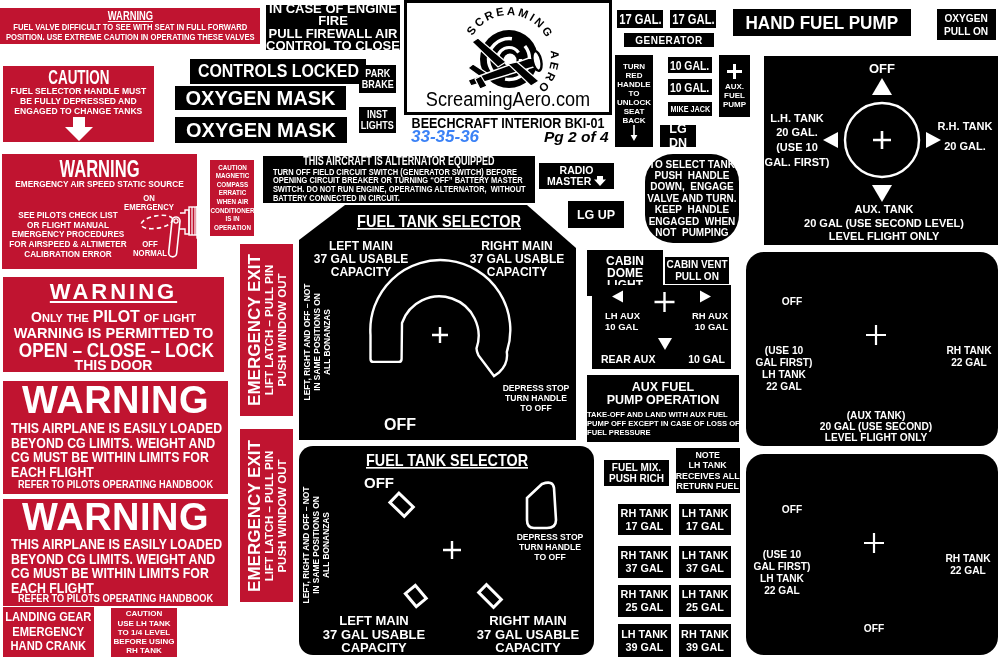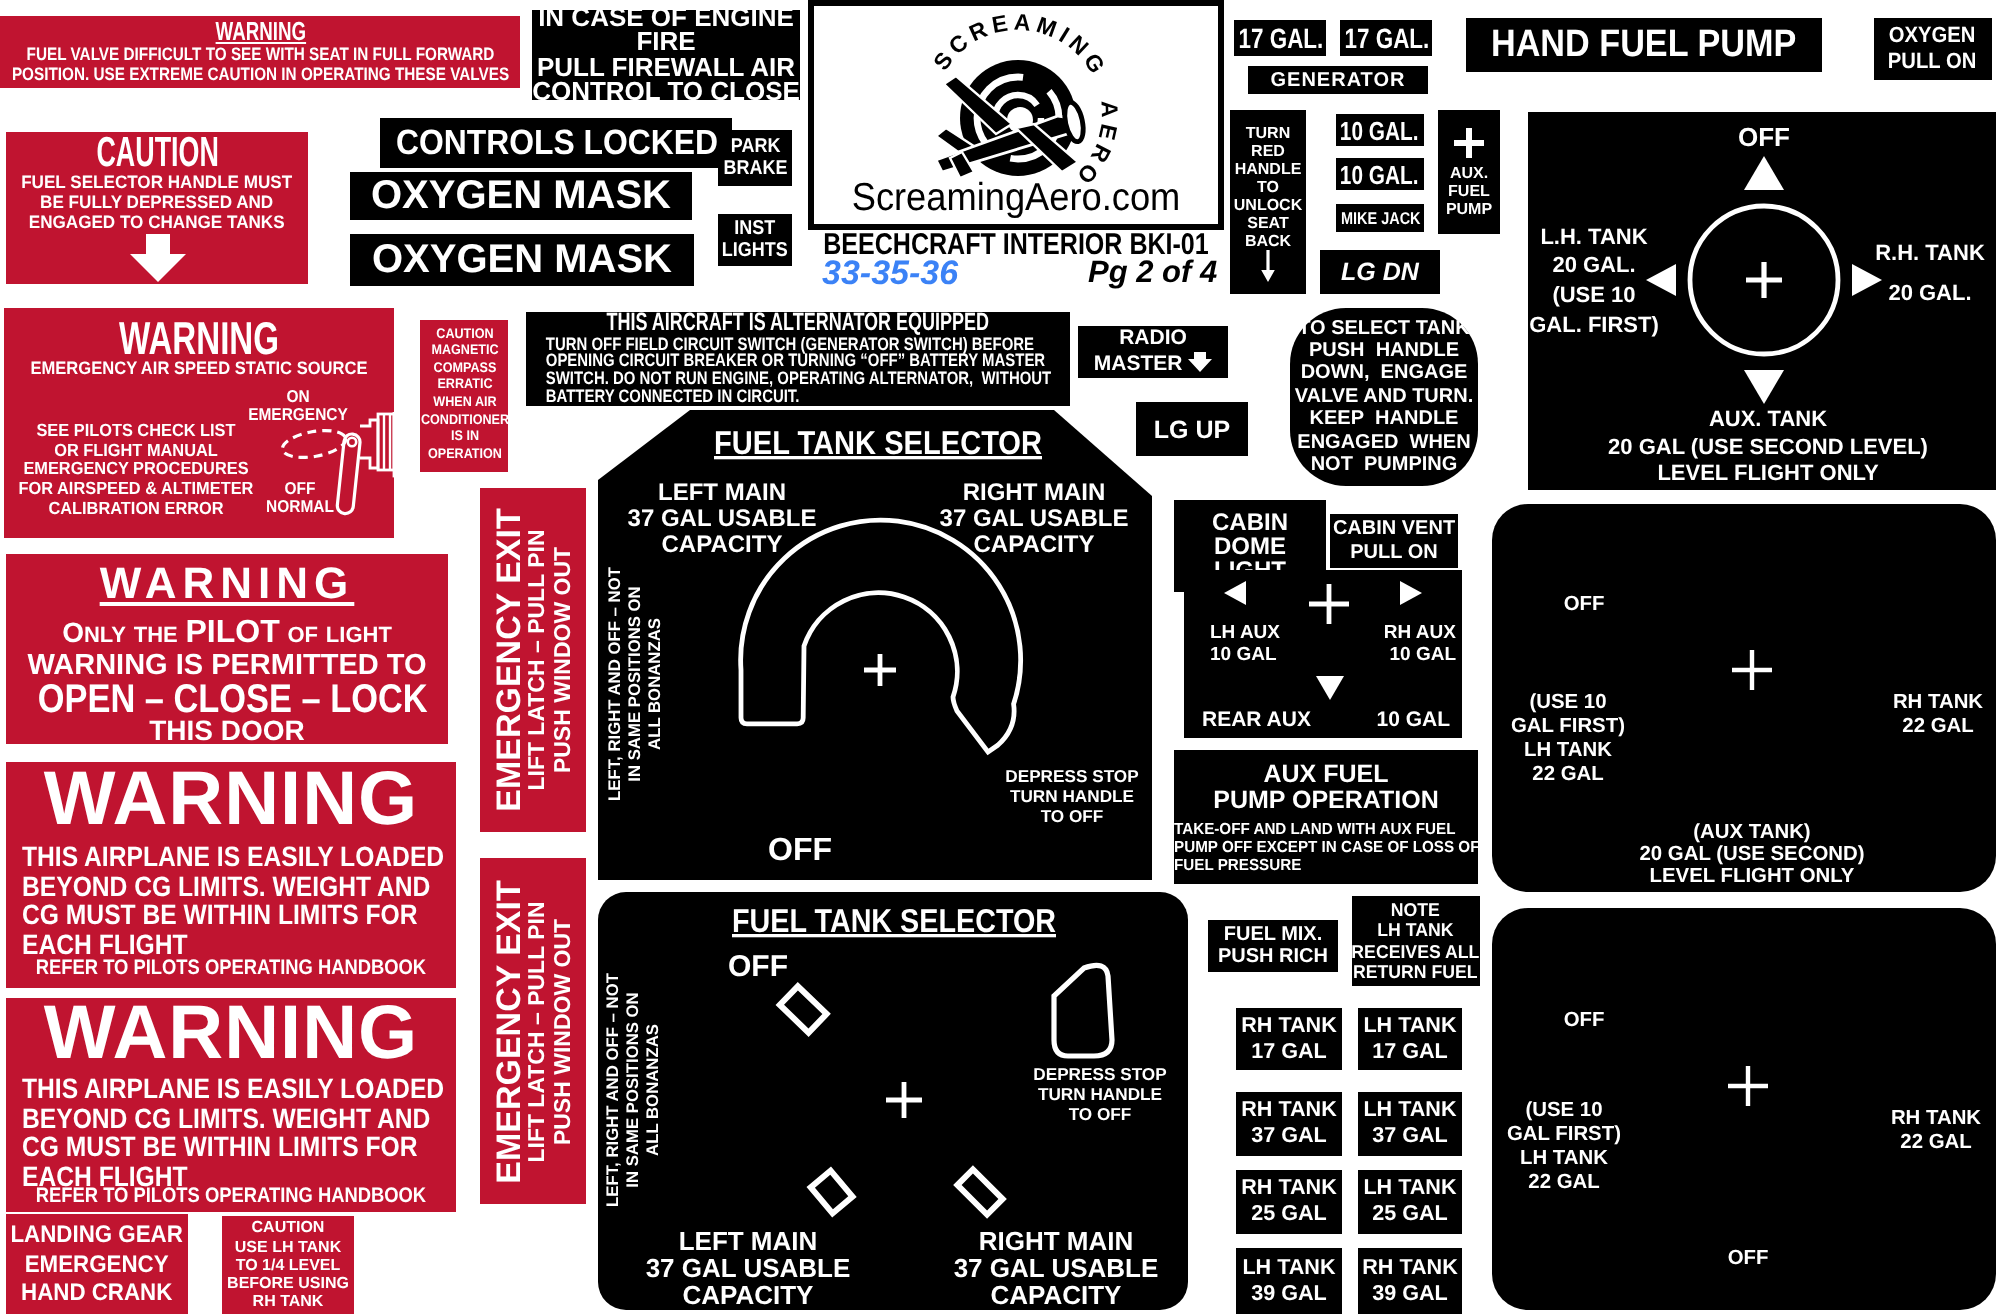--- a/index.html
+++ b/index.html
@@ -123,21 +123,21 @@
       <span style="display:inline-block;transform:scaleX(0.85);">MIKE JACK</span>
     </div>
 
 <div class="b" style="left:719px;top:55px;width:31px;height:62px;">
   <svg width="15" height="15" viewBox="0 0 15 15" style="margin-bottom:3px;">
         <path d="M7.5,0 v15 M0,7.5 h15" stroke="#fff" stroke-width="3"></path>
       </svg>
   <div style="font-size:8px;line-height:9px;">AUX.<br>FUEL<br>PUMP</div>
 </div>
 
-<div class="b" style="left:660px;top:125px;width:60px;height:22px;font-size:12.5px;font-style:italic;">LG DN</div>
+<div class="b" style="left:660px;top:125px;width:36px;height:22px;font-size:12.5px;">LG DN</div>
 
 <div class="b" style="left:764px;top:56px;width:234px;height:189px;">
 <svg width="234" height="189" viewBox="0 0 234 189">
 
   <text x="118" y="17" fill="#fff" font-size="13" font-weight="bold" text-anchor="middle">OFF</text>
 
   <polygon points="118,22 128,39 108,39" fill="#fff"></polygon>
 
   <circle cx="118" cy="84" r="37" fill="none" stroke="#fff" stroke-width="2.4"></circle>
   <path d="M 118,75 v18 M 109,84 h18" stroke="#fff" stroke-width="2.6"></path>

